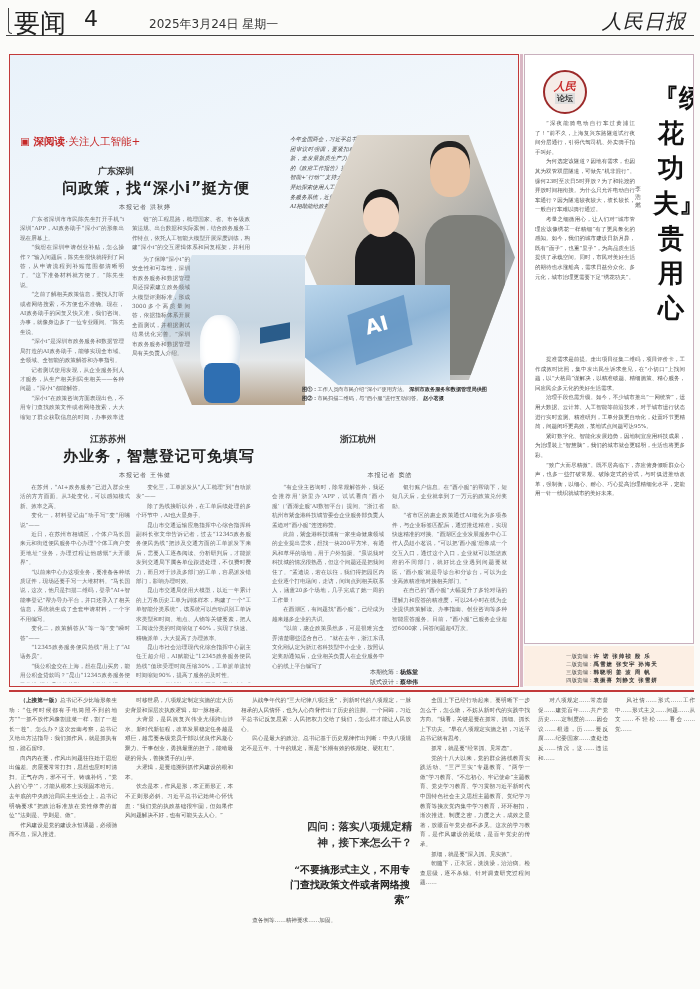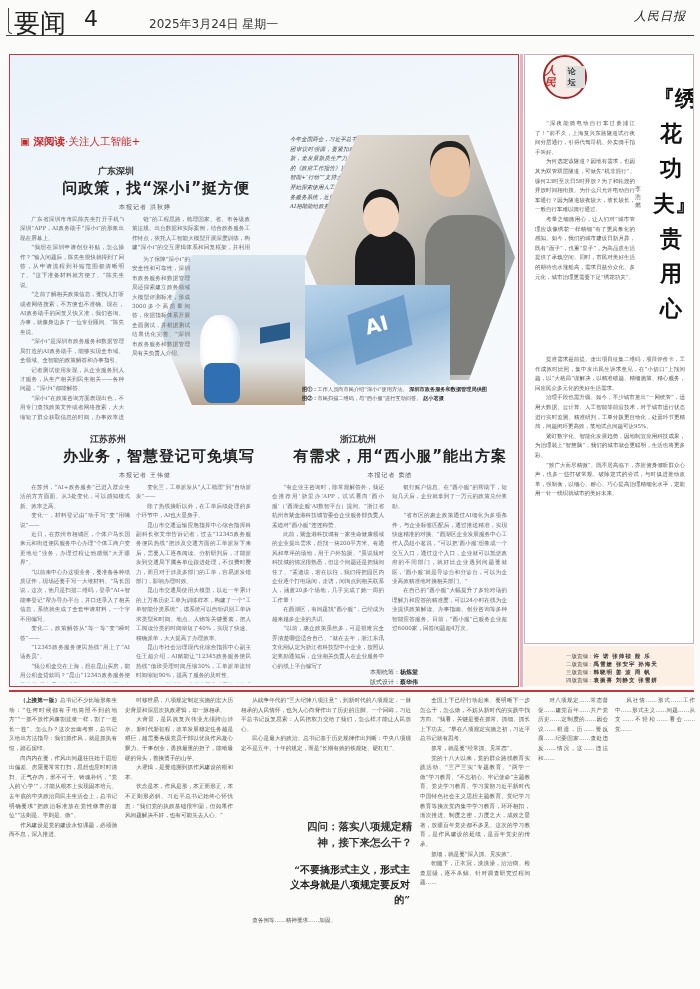--- a/index.html
+++ b/index.html
@@ -1,21 +1,21 @@
 <!DOCTYPE html>
 <html><head>
 <meta charset="utf-8">
 <style>
   * { box-sizing: border-box; margin: 0; padding: 0; }
   body { width: 700px; height: 989px; background: #fbfbf9; font-family: "DejaVu Serif", serif; color: #2a2a2a; overflow: hidden; position: relative; }
   .masthead { position: absolute; left: 6px; top: 4px; width: 688px; height: 32px; border-bottom: 1.5px solid #444; }
   .masthead .section { position: absolute; left: 8px; top: 2px; font-family: "DejaVu Sans", sans-serif; font-size: 26px; color: #222; }
   .masthead .pg { position: absolute; left: 78px; top: 2px; font-family: "DejaVu Sans", sans-serif; font-size: 22px; color: #222; }
   .masthead .date { position: absolute; left: 100px; top: 12px; font-size: 12px; color: #333; font-family: "DejaVu Sans", sans-serif; margin-left: 43px; }
-  .masthead .logo { position: absolute; right: 8px; top: 4px; font-size: 12px; font-style: italic; font-family: Liberation Sans, sans-serif; color: #222; letter-spacing: 1px; }
+  .masthead .logo { position: absolute; right: 8px; top: 4px; font-size: 20px; font-style: italic; font-family: Liberation Sans, sans-serif; color: #222; letter-spacing: 1px; }
   .masthead .bracket { position: absolute; left: 2px; top: 4px; width: 4px; height: 26px; border-left: 1.5px solid #444; border-bottom: 1.5px solid #444; border-bottom-left-radius: 6px; }
 
   .feature { position: absolute; left: 9px; top: 54px; width: 510px; height: 633px; border: 1.5px solid #c23a3a; background: linear-gradient(160deg,#e9f2fa 0%,#f6f9fc 40%,#f7f9fb 100%); overflow: hidden; }
   .kicker { position: absolute; left: 32px; top: 6px; font-size: 11.5px; font-weight: bold; color: #333; letter-spacing: .5px; }
   .headline { position: absolute; left: 30px; top: 26px; font-family: "DejaVu Sans", sans-serif; font-size: 26px; font-weight: bold; color: #111; letter-spacing: 2px; }
   .column-tag { position: absolute; left: 10px; top: 80px; font-family: "DejaVu Sans", sans-serif; font-size: 10.5px; color: #c62828; font-weight: bold; }
   .column-tag .tail { font-weight: normal; }
   .region { position: absolute; font-size: 9px; font-weight: bold; color: #333; }
   .subhead { position: absolute; font-family: "DejaVu Sans", sans-serif; font-weight: bold; color: #222; text-align: right; font-size: 15px; letter-spacing: 1px; }
   .byline { position: absolute; font-size: 6px; color: #555; text-align: center; letter-spacing: 1px; }
@@ -34,24 +34,24 @@
   .ai-cube { position: absolute; left: 60px; top: 20px; width: 60px; height: 50px; background: #5a8ec0; transform: rotate(-20deg) skewX(-10deg); opacity: .7; }
   .ai-label { position: absolute; left: 75px; top: 28px; font-family: "DejaVu Sans", sans-serif; font-size: 20px; color: #fff; font-weight: bold; transform: rotate(-15deg); }
   .caption { position: absolute; left: 292px; top: 330px; width: 210px; font-size: 5.2px; line-height: 8.5px; color: #555; }
   .caption b { color: #333; }
   .intro { position: absolute; left: 280px; top: 80px; width: 106px; font-size: 5.5px; line-height: 9.6px; color: #444; font-style: italic; text-align: justify; }
   .intro .sig { display: block; text-align: center; font-weight: bold; margin-top: 1px; }
   .credits { position: absolute; left: 360px; top: 612px; font-size: 6px; line-height: 10px; color: #555; }
   .credits b { color: #333; }
 
   .opinion { position: absolute; left: 524px; top: 54px; width: 170px; height: 590px; border: 1px solid #c9b0bd; background: #fff; overflow: hidden; }
-  .forum-badge { position: absolute; left: 18px; top: 0; width: 44px; height: 44px; border-radius: 50%; border: 2px solid #9c2a2a; background: #f6ece8; display: flex; flex-direction: row; align-items: center; justify-content: center; }
+  .forum-badge { position: absolute; left: 18px; top: 15px; width: 44px; height: 44px; border-radius: 50%; border: 2px solid #9c2a2a; background: #f6ece8; display: flex; flex-direction: column; align-items: center; justify-content: center; }
   .forum-badge .r1 { font-size: 11px; color: #c62828; font-style: italic; font-weight: bold; line-height: 12px; }
   .forum-badge .r2 { font-size: 8px; color: #333; font-weight: bold; background: #ddd; padding: 0 2px; }
-  .op-title { position: absolute; left: 128px; top: 26px; width: 36px; font-family: "DejaVu Sans", sans-serif; font-size: 22px; font-weight: bold; line-height: 35px; color: #111; text-align: center; }
+  .op-title { position: absolute; left: 128px; top: 26px; width: 36px; font-family: "DejaVu Sans", sans-serif; font-size: 26px; font-weight: bold; line-height: 35px; color: #111; text-align: center; }
   .op-author { position: absolute; left: 110px; top: 130px; width: 8px; font-size: 6px; color: #555; line-height: 8px; }
   .op-text { position: absolute; left: 10px; top: 64px; width: 100px; font-size: 5.5px; line-height: 9.6px; color: #555; text-align: justify; }
   .op-text p { text-indent: 2em; }
   .op-text-wide { position: absolute; left: 10px; top: 300px; width: 150px; font-size: 5.5px; line-height: 9.6px; color: #555; text-align: justify; }
   .op-text-wide p { text-indent: 2em; }
   .editors { position: absolute; left: 524px; top: 646px; width: 170px; height: 40px; background: #fcefe4; font-size: 5.5px; line-height: 8px; color: #555; padding-top: 6px; padding-left: 42px; }
   .editors .ed b { color: #333; letter-spacing: 1px; }
   .leftstripe { position: absolute; left: 520px; top: 54px; width: 3px; height: 633px; background: #d9b7c4; }
 
   .divider { position: absolute; left: 9px; top: 690px; width: 685px; height: 2px; background: #c23a3a; }
@@ -137,21 +137,20 @@
   <div class="textcol" style="left:126px;top:428px;width:115px;height:200px;">
     <p>变化三，工单派发从“人工梳理”到“自动派发”——</p>
       <p>除了热线接听以外，在工单后续处理的多个环节中，AI也大显身手。</p>
       <p>昆山市交通运输应急指挥中心综合指挥科副科长张文华告诉记者，过去“12345政务服务便民热线”把涉及交通方面的工单派发下来后，需要人工逐条阅读、分析研判后，才能派发到交通局下属各单位跟进处理，不仅费时费力，而且对于涉及多部门的工单，容易派发错部门，影响办理时效。</p>
       <p>昆山市交通局使用大模型，以近一年累计的上万条历史工单为训练样本，构建了一个“工单智能分类系统”，该系统可以自动识别工单诉求类型和时间、地点、人物等关键要素，把人工阅读分类的时间缩短了40%，实现了快速、精确派单，大大提高了办理效率。</p>
       <p>昆山市社会治理现代化综合指挥中心副主任王超介绍，AI赋能让“12345政务服务便民热线”值班受理时间压缩30%，工单派单流转时间缩短90%，提高了服务的及时性。</p>
       <p>有了AI做辅助，苏州市正推动高效政务服务出现在群众生活的方方面面。</p>
   </div>
 
   <div class="region" style="left:330px;top:378px;width:100px;">浙江杭州</div>
-  <div class="subhead" style="left:262px;top:392px;width:235px;">有需求，用“西小服”能出方案</div>
   <div class="byline" style="left:325px;top:416px;width:110px;">本报记者  窦皓</div>
   <div class="textcol" style="left:262px;top:428px;width:112px;height:200px;">
     <p>“有企业主咨询时，除常规解答外，我还会推荐用‘浙里办’APP，试试看向‘西小服’（‘西湖企服’AI数智平台）提问。”浙江省杭州市紫金港科技城管委会企业服务部负责人孟迪对“西小服”连连称赞。</p>
       <p>此前，紫金港科技城有一家生命健康领域的企业提出需求，想找一块200平方米、有通风和草坪的场地，用于户外拍摄。“虽说我对科技城的情况很熟悉，但这个问题还是把我问住了。”孟迪说，若在以往，我们得把园区内企业逐个打电话问，走访，问询点到相关联系人，涵盖20多个场地，几乎完成了她一周的工作量！</p>
       <p>在西湖区，有问题找“西小服”，已经成为越来越多企业的共识。</p>
       <p>“以前，惠企政策虽然多，可是很难完全弄清楚哪些适合自己。”就在去年，浙江东讯文化刚认定为浙江省科技型中小企业，按照认定奖励通知后，企业相关负责人在企业服务中心的线上平台编写了</p>
   </div>
   <div class="textcol" style="left:382px;top:428px;width:115px;height:150px;">
     <p>银行账户信息。在“西小服”的帮助下，短短几天后，企业就拿到了一万元的政策兑付奖励。</p>
       <p>“省市区的惠企政策通过AI细化为多项条件，与企业标签匹配后，通过推送精准，实现快速精准的对接。”西湖区企业发展服务中心工作人员赵小茗说，“可以把‘西小服’想象成一个交互入口，通过这个入口，企业就可以抵达政府的不同部门，就好比企业遇到问题要就医，‘西小服’就是导诊台和分诊台，可以为企业高效精准地对接相关部门。”</p>
@@ -204,21 +203,21 @@
   <p>时移世易，八项规定制定实施的宏大历史背景和深层次执政逻辑，却一脉相承。</p>
     <p>大背景，是民族复兴伟业尤须跨山涉水。新时代新征程，改革发展稳定任务越是艰巨，越需要各级党员干部以优良作风凝心聚力、干事创业，勇挑最重的担子，能啃最硬的骨头，善接烫手的山芋。</p>
     <p>大逻辑，是要追溯到抓作风建设的根和本。</p>
     <p>饮念是本，作风是形，本正而形正，本不正则形必斜。习近平总书记始终心怀忧患：“我们党的执政基础很牢固，但如果作风问题解决不好，也有可能失去人心。”</p>
 </div>
 <div class="bottom" style="left:241px;width:170px;height:118px;">
   <p>从战争年代的“三大纪律八项注意”，到新时代的八项规定，一脉相承的人民情怀，也为人心向背作出了历史的注脚。一个回眸，习近平总书记反复思索：人民把权力交给了我们，怎么样才能让人民放心。</p>
     <p>民心是最大的政治。总书记基于历史规律作出判断：中央八项规定不是五年、十年的规定，而是“长期有效的铁规矩、硬杠杠”。</p>
 </div>
 <div class="subq">四问：落实八项规定精神，接下来怎么干？</div>
-<div class="quote">“不要搞形式主义，形式主义本身就是八项规定要反对的”</div>
+<div class="quote">“不要搞形式主义，不用专门查找政策文件或者网络搜索”</div>
 <div class="bottom" style="left:241px;top:916px;width:170px;height:70px;">
   <p>查各例等……精神要求……加固。</p>
 </div>
 <div class="bottom" style="left:420px;width:110px;height:290px;">
   <p>全国上下已经行动起来。要明晰下一步怎么干，怎么做，不妨从新时代的实践中找方向。“我看，关键是要在抓常、抓细、抓长上下功夫。”早在八项规定实施之初，习近平总书记就有思考。</p>
     <p>抓常，就是要“经常抓、见常态”。</p>
     <p>党的十八大以来，党的群众路线教育实践活动、“三严三实”专题教育、“两学一做”学习教育、“不忘初心、牢记使命”主题教育、党史学习教育、学习贯彻习近平新时代中国特色社会主义思想主题教育、党纪学习教育等接次党内集中学习教育，环环相扣，渐次推进。制度之密，力度之大，成效之显著，放眼百年党史都不多见。这次的学习教育，是作风建设的延续，是百年党史的传承。</p>
     <p>抓细，就是要“深入抓、见实效”。</p>
     <p>朝髓下，正衣冠，洗洗澡，治治病。检查层级，逐不杀鲸。针对调查研究过程问题……</p>
 </div>

